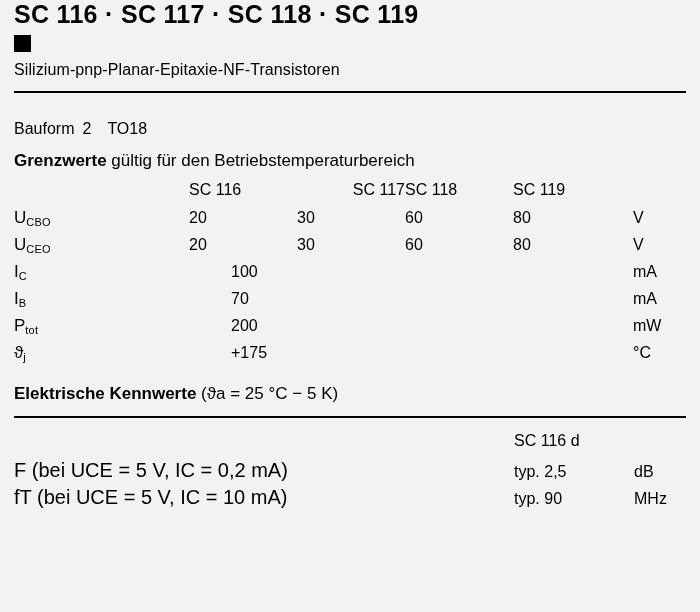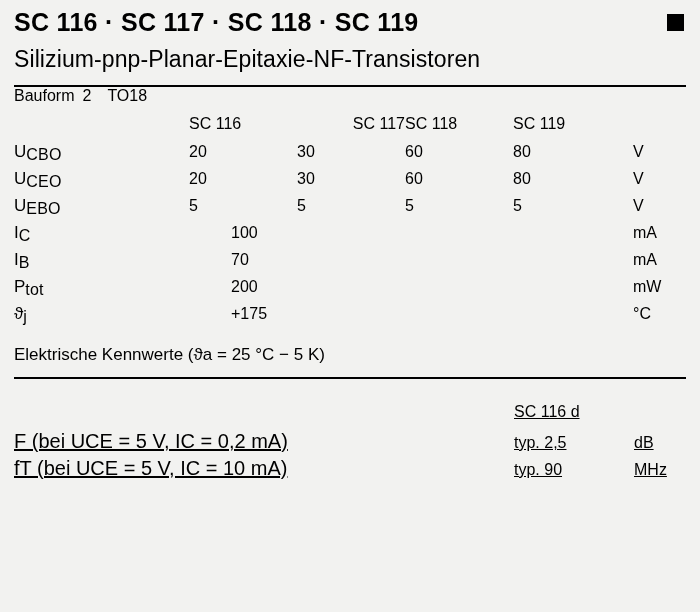--- a/index.html
+++ b/index.html
@@ -20,53 +20,53 @@
     width: 700px;
     height: 612px;
     box-sizing: border-box;
     padding: 0 14px;
   }
   
   .title-row {
     display: flex;
     align-items: flex-start;
     justify-content: space-between;
-    padding-top: 8px;
+    flex-direction: column;
   }
   .title {
     font-size: 25px;
     font-weight: bold;
     letter-spacing: 0.3px;
     white-space: nowrap;
   }
   .marker {
     width: 17px;
     height: 17px;
     background: #000;
     margin-top: 6px;
     margin-right: 2px;
   }
   .subtitle {
-    font-size: 23px;
+    font-size: 16px;
     margin-top: 9px;
     letter-spacing: 0.1px;
     white-space: nowrap;
   }
   .rule {
     border: 0;
     border-top: 2.5px solid #000;
     margin: 12px 0 0 0;
   }
   .rule.thin {
     border-top-width: 2px;
   }
   
   .bauform {
     font-size: 16px;
-    margin-top: 0;
+    margin-top: 27px;
   }
   .bauform .lbl { margin-right: 8px; }
   .bauform .num { margin-right: 16px; }
   .section-head {
     font-size: 17px;
     margin-top: 13px;
   }
   .section-head b { font-weight: bold; }
   .section-head span { font-weight: normal; }
 
@@ -87,42 +87,41 @@
   .c-v2    { width: 108px; text-align: right; }
   .c-v3    { width: 108px; margin-left: 48px; }
   .c-v4    { width: 120px; }
   .c-unit  { width: auto; }
 
   .hdr td { font-size: 16px; padding-bottom: 4px; }
   .sym {
     font-size: 17px;
   }
   .sym sub {
-    font-size: 16px;
+    font-size: 11px;
     letter-spacing: 0.2px;
   }
   .span-center {
     text-align: left;
     padding-left: 42px !important;
   }
   .unit { font-size: 16px; }
 
   .elektrische {
     font-size: 17px;
     margin-top: 14px;
   }
-  .elektrische b { font-weight: normal; }
+  .elektrische b { font-weight: bold; }
   .elektrische span { font-weight: normal; }
 
   table.kenn {
     width: 100%;
     border-collapse: collapse;
     font-size: 16px;
-    margin-top: 24px;
-    text-decoration: underline;
+    margin-top: 14px;
   }
   table.kenn td {
     padding: 0;
     height: 27px;
     vertical-align: baseline;
     white-space: nowrap;
   }
   .k-desc { width: 500px; font-size: 20px; }
   .k-val  { width: 120px; font-size: 16px; }
   .k-unit { width: auto; font-size: 16px; }
@@ -140,20 +139,23 @@
   </div>
 
   <div class="subtitle">Silizium-pnp-Planar-Epitaxie-NF-Transistoren</div>
 
   <hr class="rule">
 
   <div class="bauform">
     <span class="lbl">Bauform</span><span class="num">2</span><span class="pkg">TO18</span>
   </div>
 
+  <div class="section-head">
+    <b>Grenzwerte</b><span> gültig für den Betriebstemperaturbereich</span>
+  </div>
 
   <table class="grenz">
     <tbody>
       <tr class="hdr">
         <td class="c-sym"></td>
         <td class="c-v1">SC 116</td>
         <td class="c-v2">SC 117</td>
         <td class="c-v3">SC 118</td>
         <td class="c-v4">SC 119</td>
         <td class="c-unit"></td>
@@ -170,28 +172,20 @@
 
       <tr>
         <td class="sym">U<sub>CEO</sub></td>
         <td>20</td>
         <td>30</td>
         <td>60</td>
         <td>80</td>
         <td class="unit">V</td>
       </tr>
 
-      <tr>
-        <td class="sym">U<sub>EBO</sub></td>
-        <td>5</td>
-        <td>5</td>
-        <td>5</td>
-        <td>5</td>
-        <td class="unit">V</td>
-      </tr>
 
       <tr>
         <td class="sym">I<sub>C</sub></td>
         <td class="span-center" colspan="4">100</td>
         <td class="unit">mA</td>
       </tr>
 
       <tr>
         <td class="sym">I<sub>B</sub></td>
         <td class="span-center" colspan="4">70</td>

